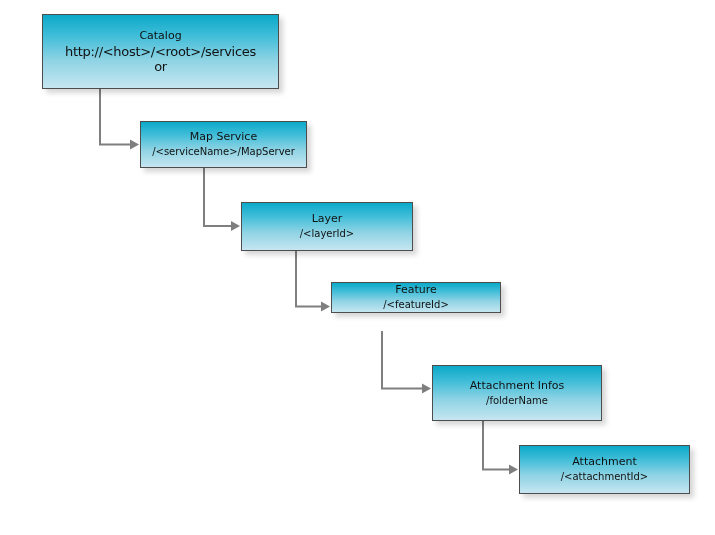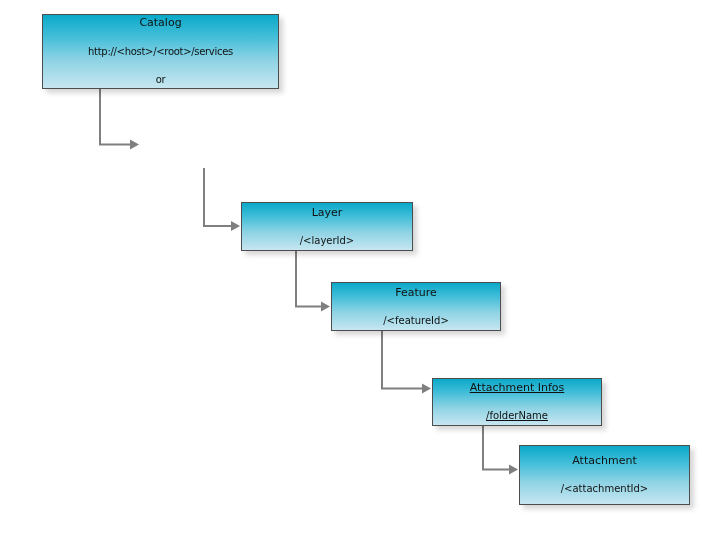--- a/index.html
+++ b/index.html
@@ -28,43 +28,42 @@
     box-sizing: border-box;
     border: 1px solid #4d4d4d;
     background: linear-gradient(to bottom,
       #0ba9c9 0%, #3fbdd8 28%, #8ed3e4 62%, #c6e6f1 100%);
     box-shadow: 4px 4px 5px rgba(0,0,0,0.16);
     display: flex;
     flex-direction: column;
     justify-content: center;
     align-items: center;
     text-align: center;
-    gap: 13px;
   }
   .node-title {
     font-size: 11px;
     line-height: 14px;
     white-space: nowrap;
   }
   .node-line {
     font-size: 10px;
     line-height: 15px;
     white-space: nowrap;
   }
   .node-line.small {
-    font-size: 10px;
+    font-size: 13px;
     letter-spacing: -0.3px;
   }
   
   .n0 { left: 42px;  top: 14px;  width: 237px; height: 75px; }
   .n1 { left: 140px; top: 121px; width: 167px; height: 47px; }
   .n2 { left: 241px; top: 202px; width: 172px; height: 49px; }
-  .n3 { left: 331px; top: 282px; width: 170px; height: 49px; }
-  .n4 { left: 432px; top: 378px; width: 170px; height: 48px; text-decoration: underline; }
-  .n5 { left: 519px; top: 445px; width: 171px; height: 60px; }
+  .n3 { left: 331px; top: 282px; width: 170px; height: 31px; }
+  .n4 { left: 432px; top: 365px; width: 170px; height: 56px; }
+  .n5 { left: 519px; top: 445px; width: 171px; height: 49px; }
   .n0 .node-title { margin-bottom: 1px; }
 </style>
 </head>
 <body>
 
 <div class="canvas">
 
   <svg class="connectors" viewBox="0 0 715 535" xmlns="http://www.w3.org/2000/svg">
     <g>
       <path d="M100,89 L100,144.5 L130,144.5" fill="none" stroke="#7f7f7f" stroke-width="2"></path>
@@ -87,20 +86,24 @@
       <polygon points="509,464.5 518,469.5 509,474.5" fill="#7f7f7f"></polygon>
     </g>
   </svg>
 
   <div class="node n0">
     <div class="node-title">Catalog</div>
     <div class="node-line small">http://&lt;host&gt;/&lt;root&gt;/services</div>
     <div class="node-line small">or</div>
   </div>
 
+  <div class="node n1">
+    <div class="node-title">Map Service</div>
+    <div class="node-line">/&lt;serviceName&gt;/MapServer</div>
+  </div>
 
   <div class="node n2">
     <div class="node-title">Layer</div>
     <div class="node-line">/&lt;layerId&gt;</div>
   </div>
 
   <div class="node n3">
     <div class="node-title">Feature</div>
     <div class="node-line">/&lt;featureId&gt;</div>
   </div>

